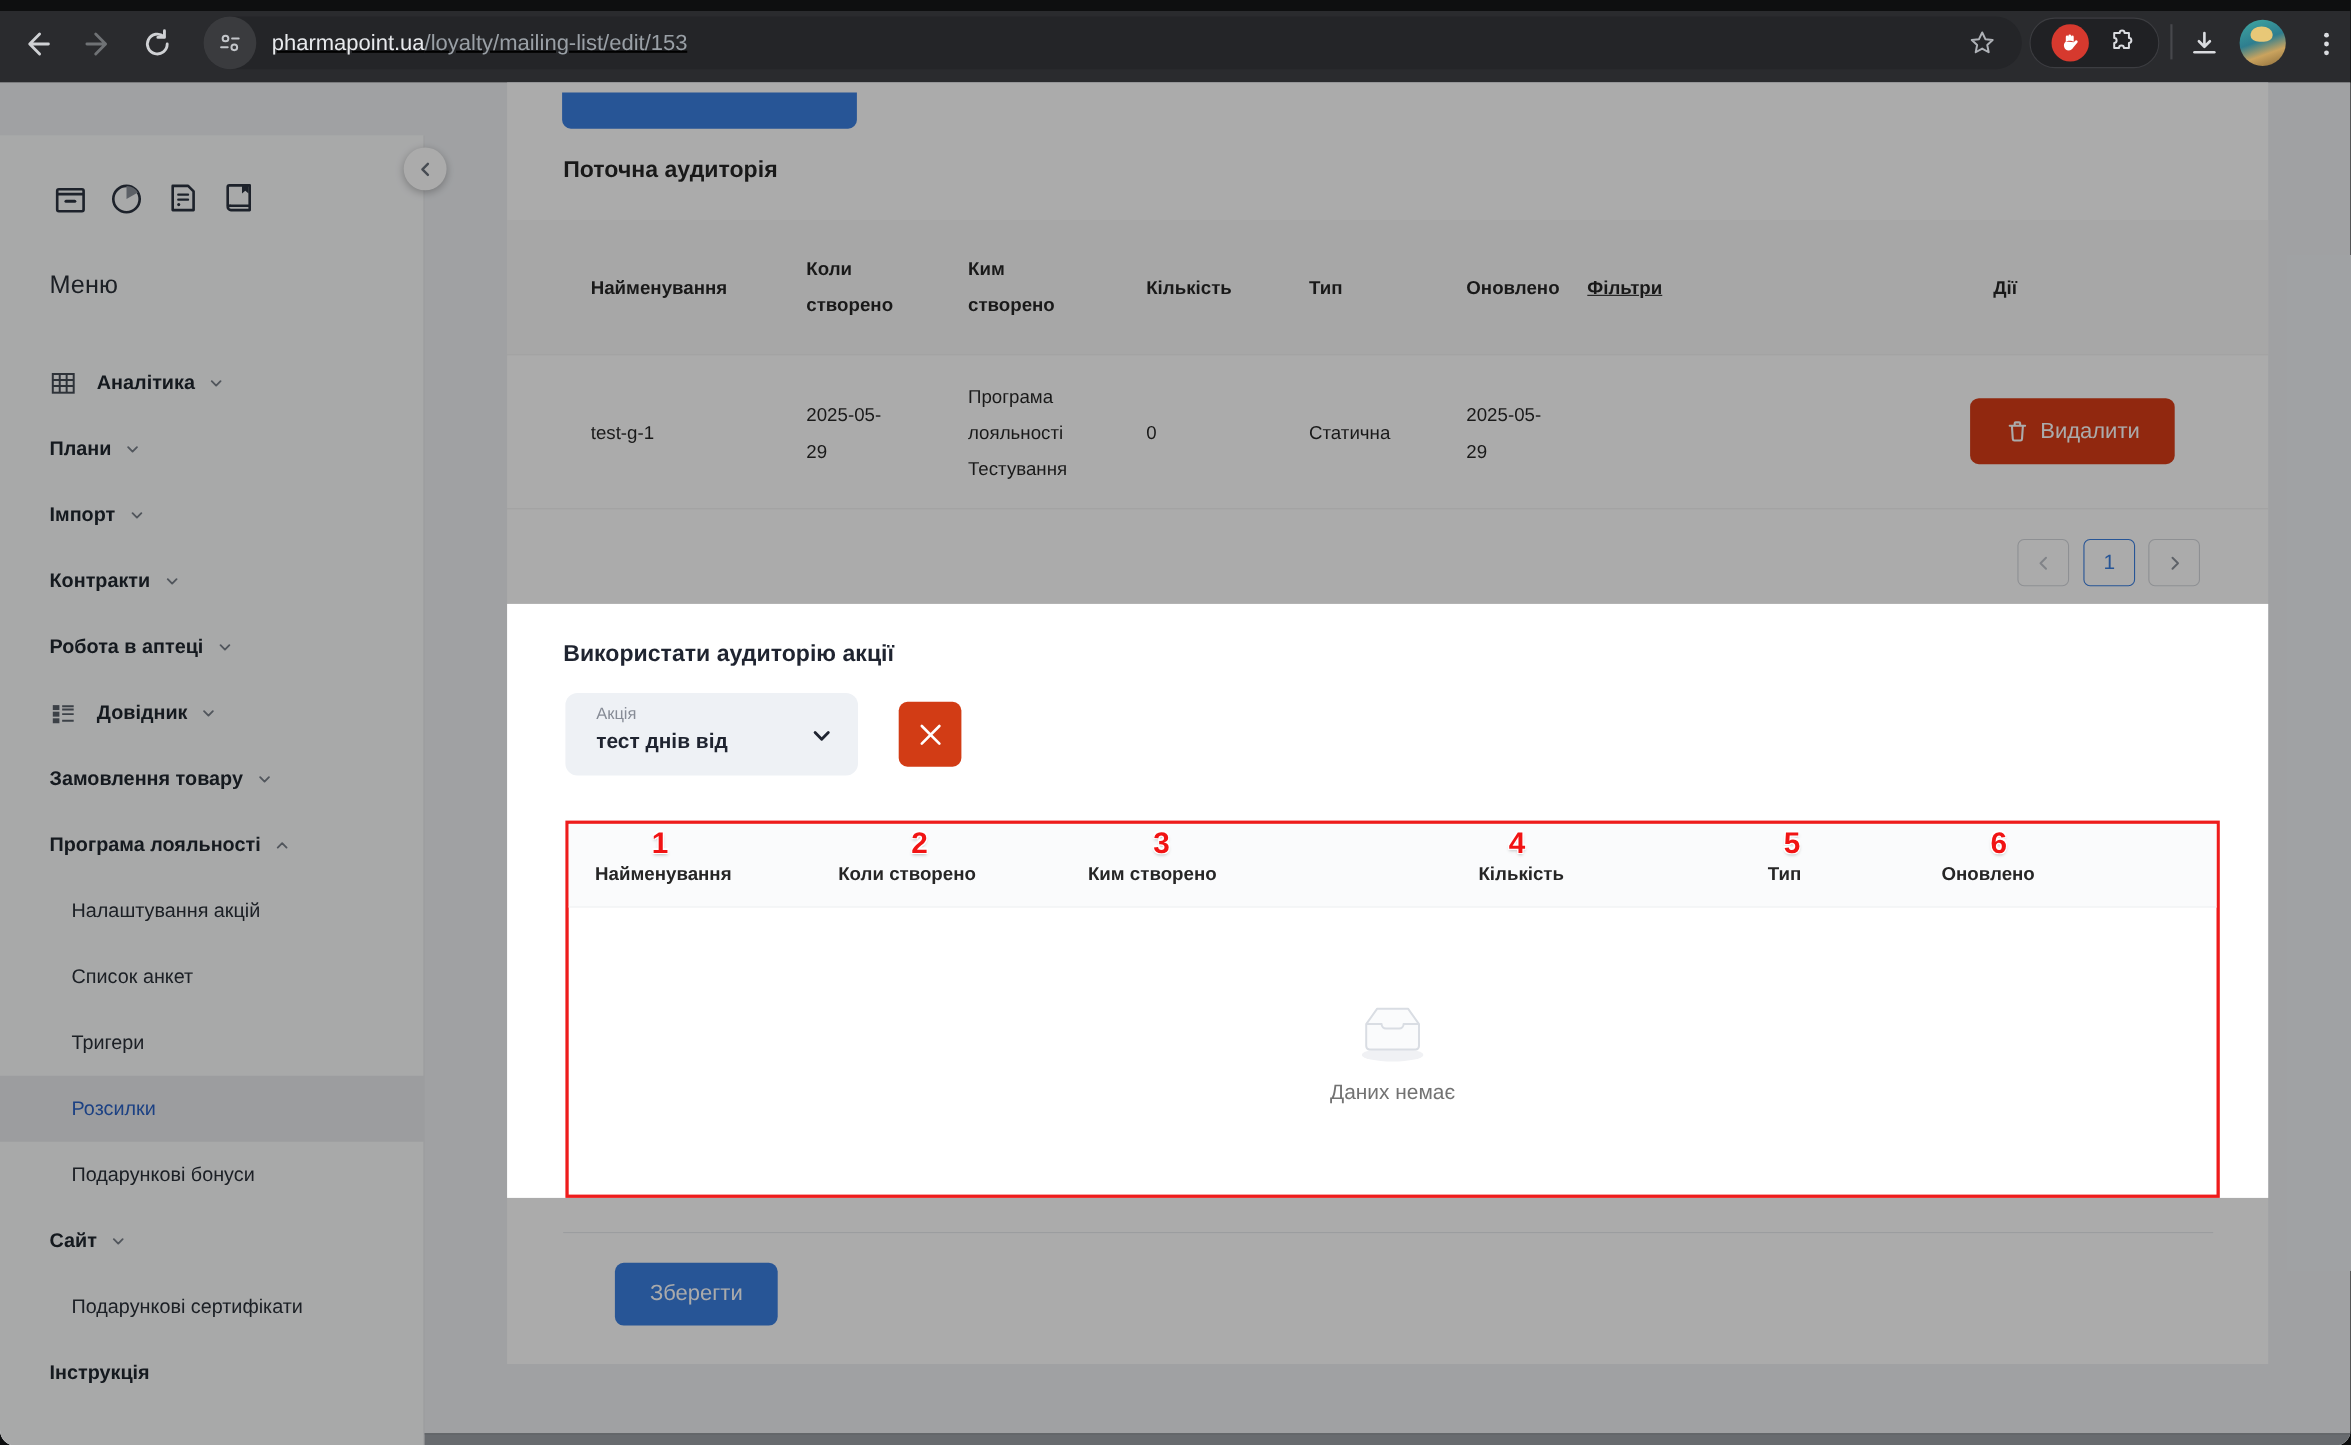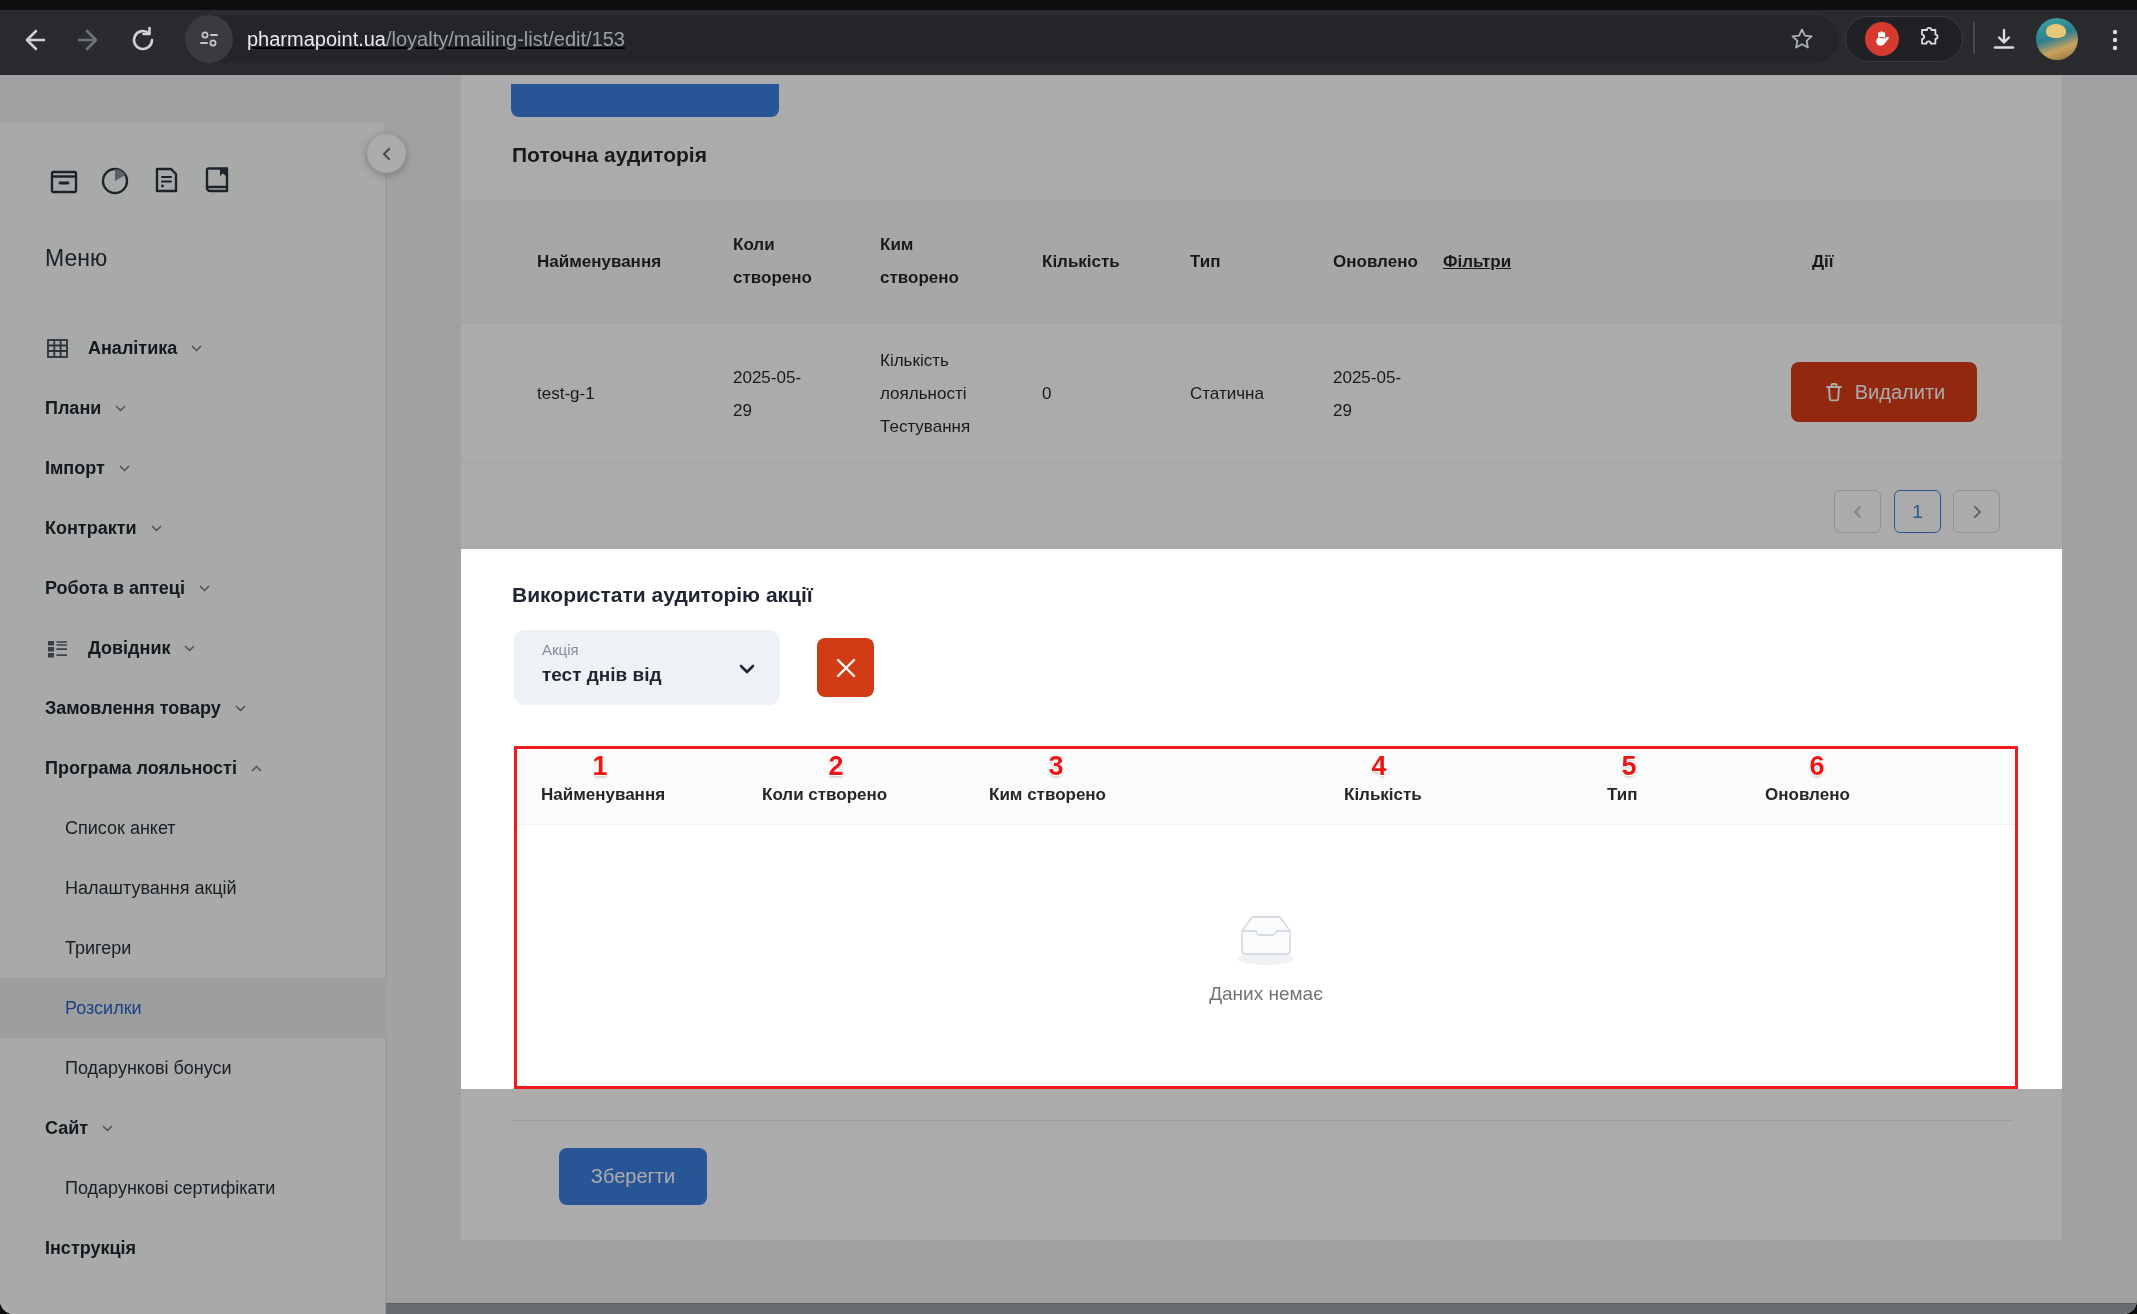--- a/index.html
+++ b/index.html
@@ -245,24 +245,24 @@
           </div>
           <div class="sb-item">
             <span class="lbl">Програма лояльності</span>
             <span class="chev up">
               <svg width="15" height="15" viewBox="0 0 15 15">
                 <polyline points="3.5,5.5 7.5,9.5 11.5,5.5" stroke="#79808a" stroke-width="1.7" fill="none" stroke-linecap="round" stroke-linejoin="round"></polyline>
               </svg>
             </span>
           </div>
           <div class="sb-item sub">
+            <span class="lbl">Налаштування акцій</span>
+          </div>
+          <div class="sb-item sub">
             <span class="lbl">Список анкет</span>
-          </div>
-          <div class="sb-item sub">
-            <span class="lbl">Налаштування акцій</span>
           </div>
           <div class="sb-item sub">
             <span class="lbl">Тригери</span>
           </div>
           <div class="sb-item sub active">
             <span class="lbl">Розсилки</span>
           </div>
           <div class="sb-item sub">
             <span class="lbl">Подарункові бонуси</span>
           </div>
@@ -308,21 +308,21 @@
         <div id="t-row">
 
           <button id="delete-btn">
             <svg width="22" height="22" viewBox="0 0 22 22">
                 <path d="M4 6 H18 M8.5 6 V4 a1 1 0 0 1 1-1 h3 a1 1 0 0 1 1 1 V6 M6 6 L6.8 18 a1.5 1.5 0 0 0 1.5 1.4 h5.4 a1.5 1.5 0 0 0 1.5-1.4 L16 6" stroke="#ffffff" stroke-width="1.9" fill="none" stroke-linecap="round" stroke-linejoin="round"></path>
               </svg>
             <span>Видалити</span>
           </button>
         <div class="rc" style="left: 76px; width: 160px;">test-g-1</div>
             <div class="rc" style="left: 272px; width: 86px;">2025-05-29</div>
-            <div class="rc" style="left: 419px; width: 112px;">Кількість лояльності Тестування</div>
+            <div class="rc" style="left: 419px; width: 112px;">Програма лояльності Тестування</div>
             <div class="rc" style="left: 581px; width: 100px;">0</div>
             <div class="rc" style="left: 729px; width: 100px;">Статична</div>
             <div class="rc" style="left: 872px; width: 86px;">2025-05-29</div>
             <div class="rc" style="left: 1026px; width: 110px;"></div>
           </div>
 
         <div class="pg-box" style="left:1373px">
           <svg width="14" height="14" viewBox="0 0 14 14">
               <polyline points="9,2 4,7 9,12" stroke="#c0c4cb" stroke-width="1.8" fill="none" stroke-linecap="round" stroke-linejoin="round"></polyline>
             </svg>

